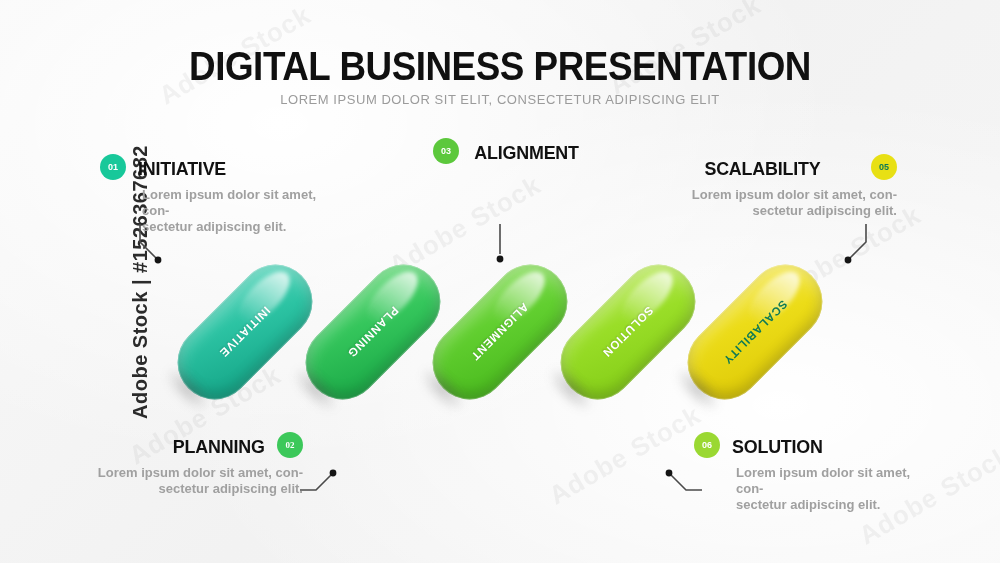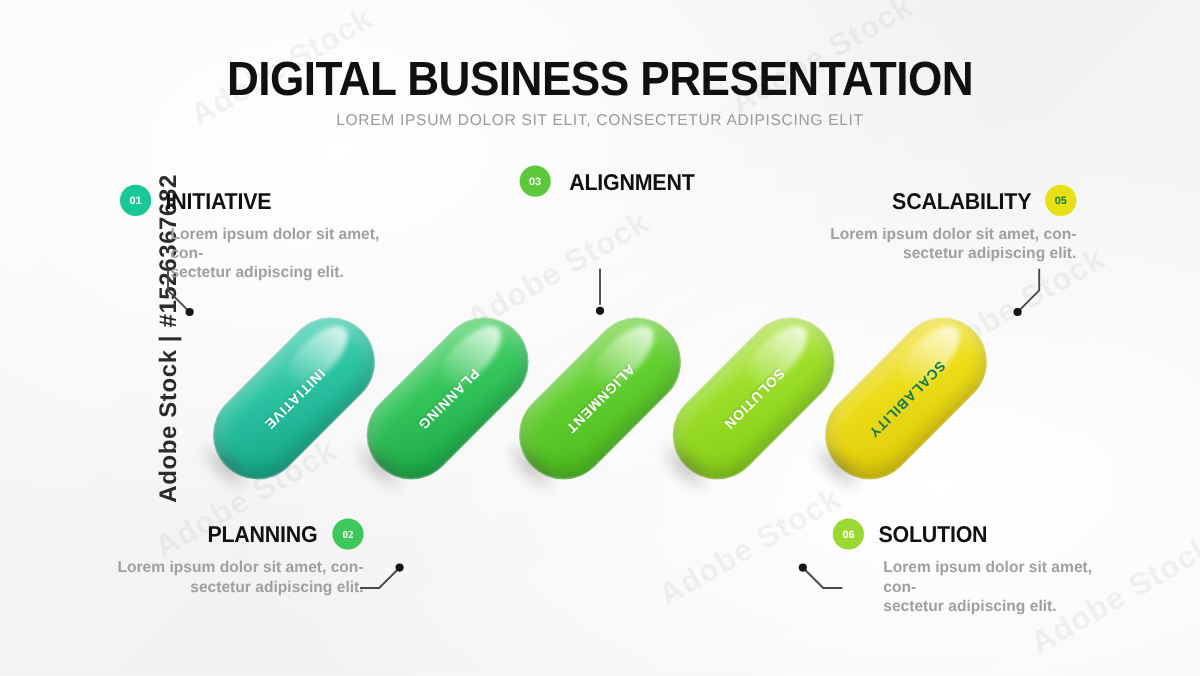--- a/index.html
+++ b/index.html
@@ -131,21 +131,21 @@
   <div class="block center" style="left:385px;top:136px;width:245px;">
     <div class="head">
       <div class="badge" style="background:#5cc83c;">03</div>
       <div class="name">ALIGNMENT</div>
     </div>
   </div>
 
   <div class="block right" style="left:665px;top:152px;width:232px;">
     <div class="head">
       <div class="name">SCALABILITY</div>
-      <div class="badge" style="background:#e8e014;color:#0e7a55;">05</div>
+      <div class="badge" style="background:#e8e014;color:#0e7a55;margin-left:39px;">05</div>
     </div>
     <div class="desc" style="white-space:pre-line;">Lorem ipsum dolor sit amet, con-
 sectetur adipiscing elit.</div>
   </div>
 
   <div class="block right" style="left:75px;top:430px;width:228px;">
     <div class="head">
       <div class="name">PLANNING</div>
       <div class="badge" style="background:#3cc85a;font-family:Liberation Serif, serif;">02</div>
     </div>

